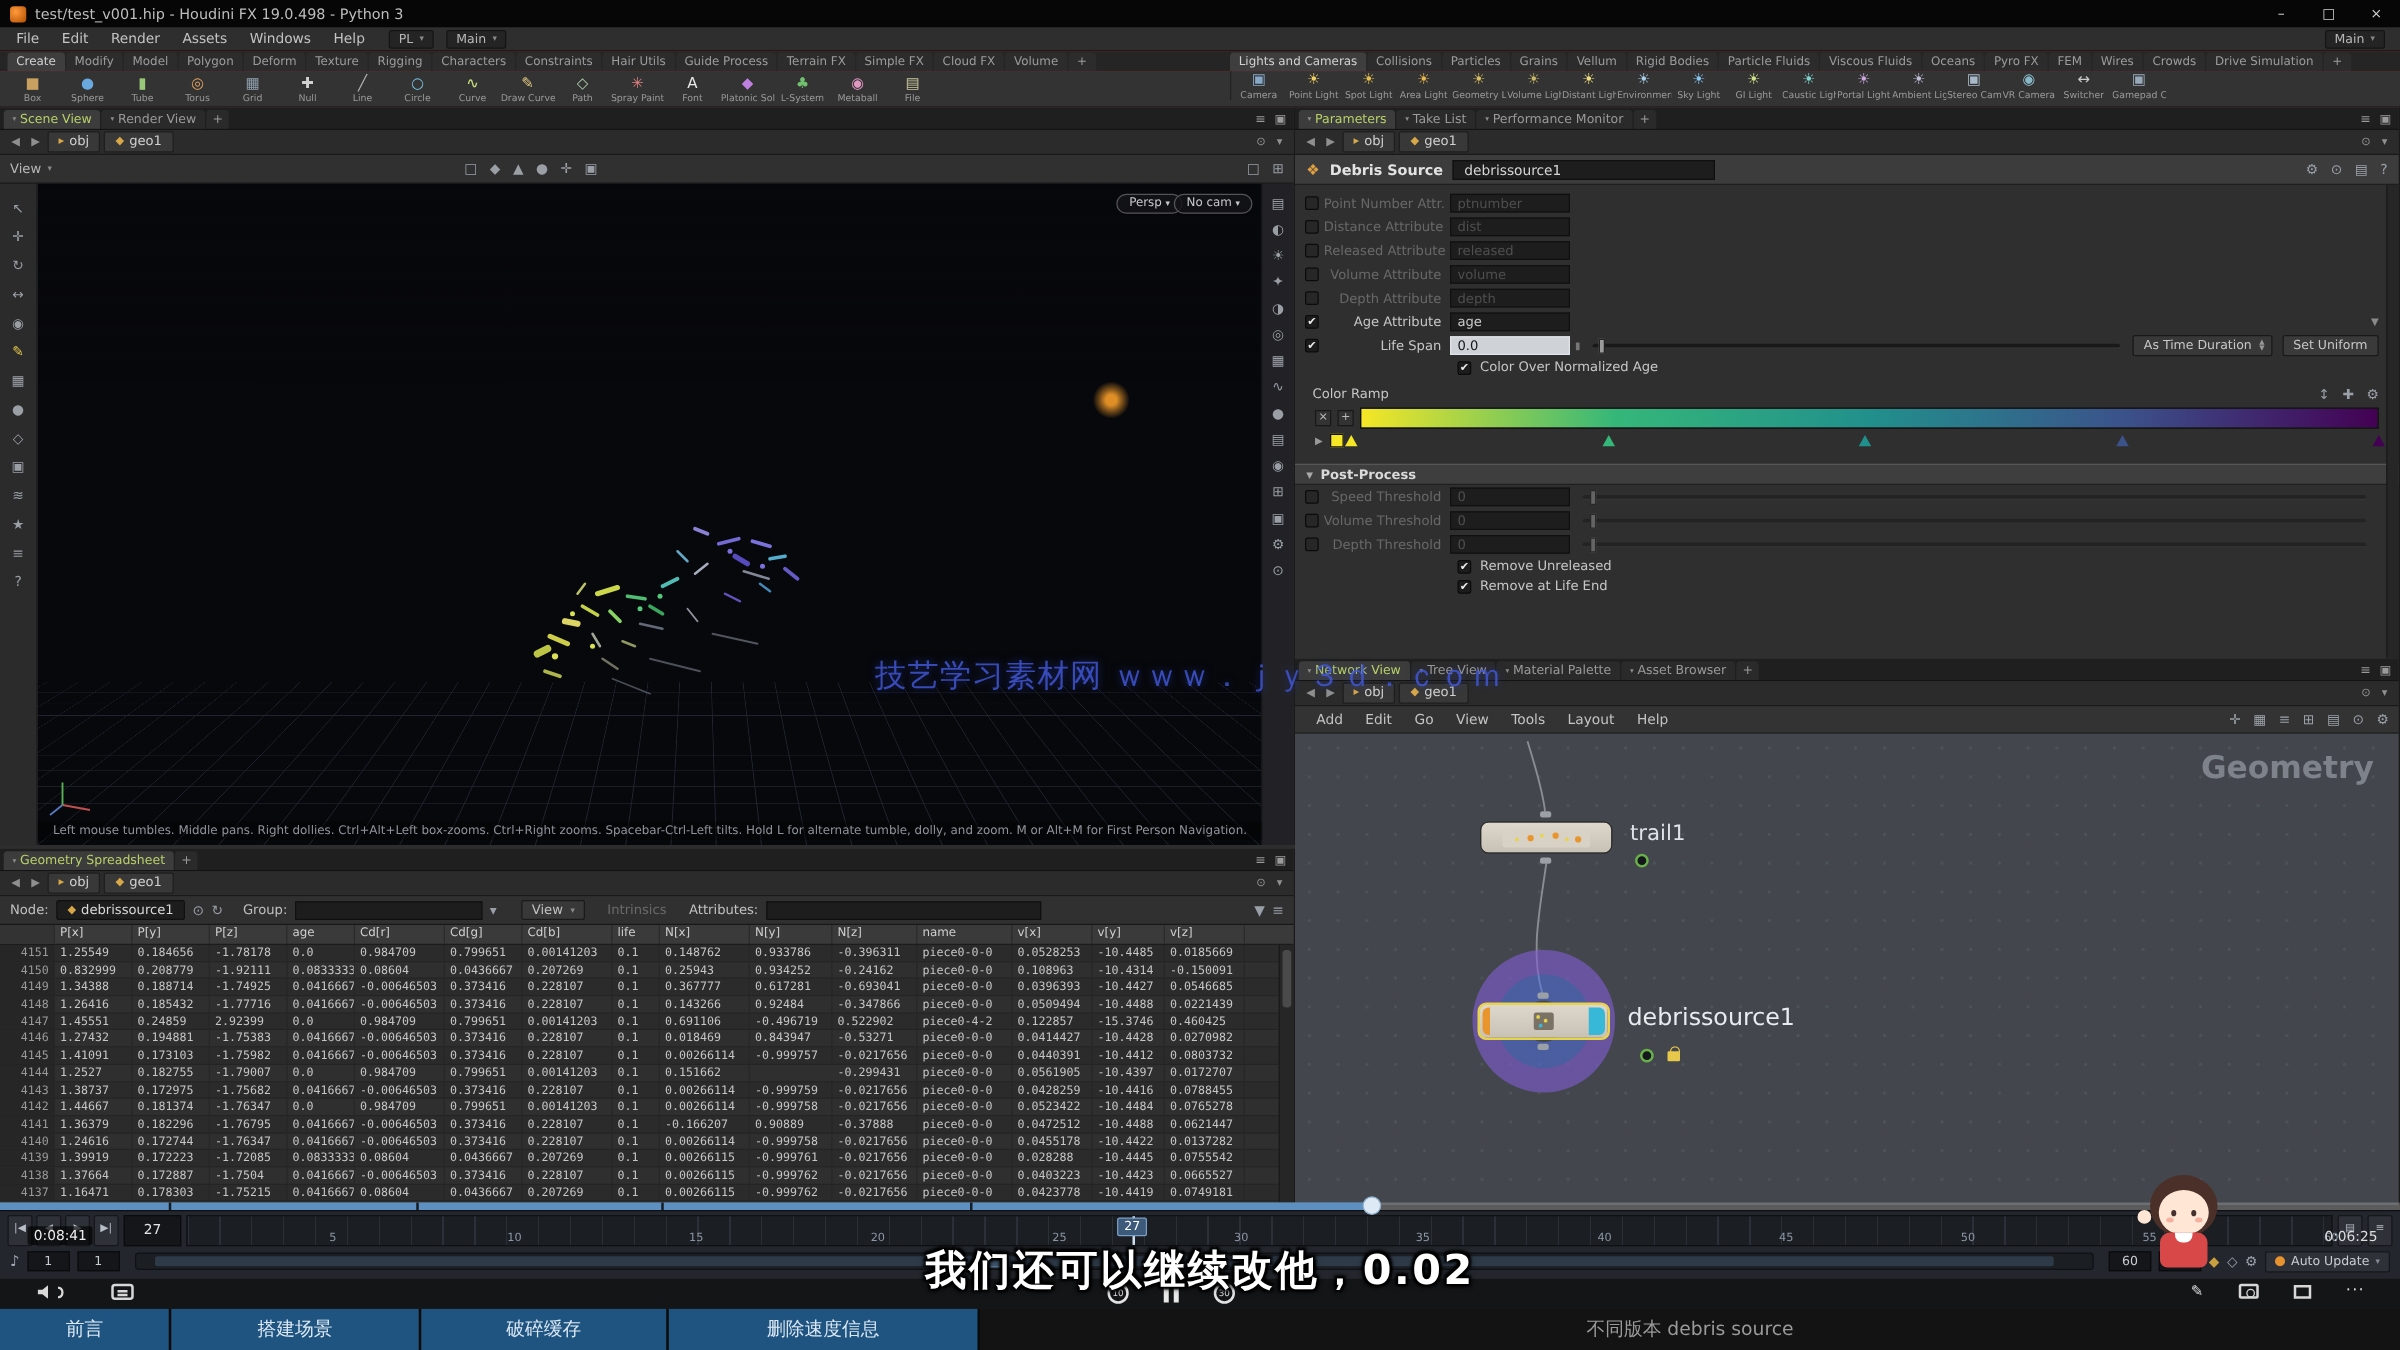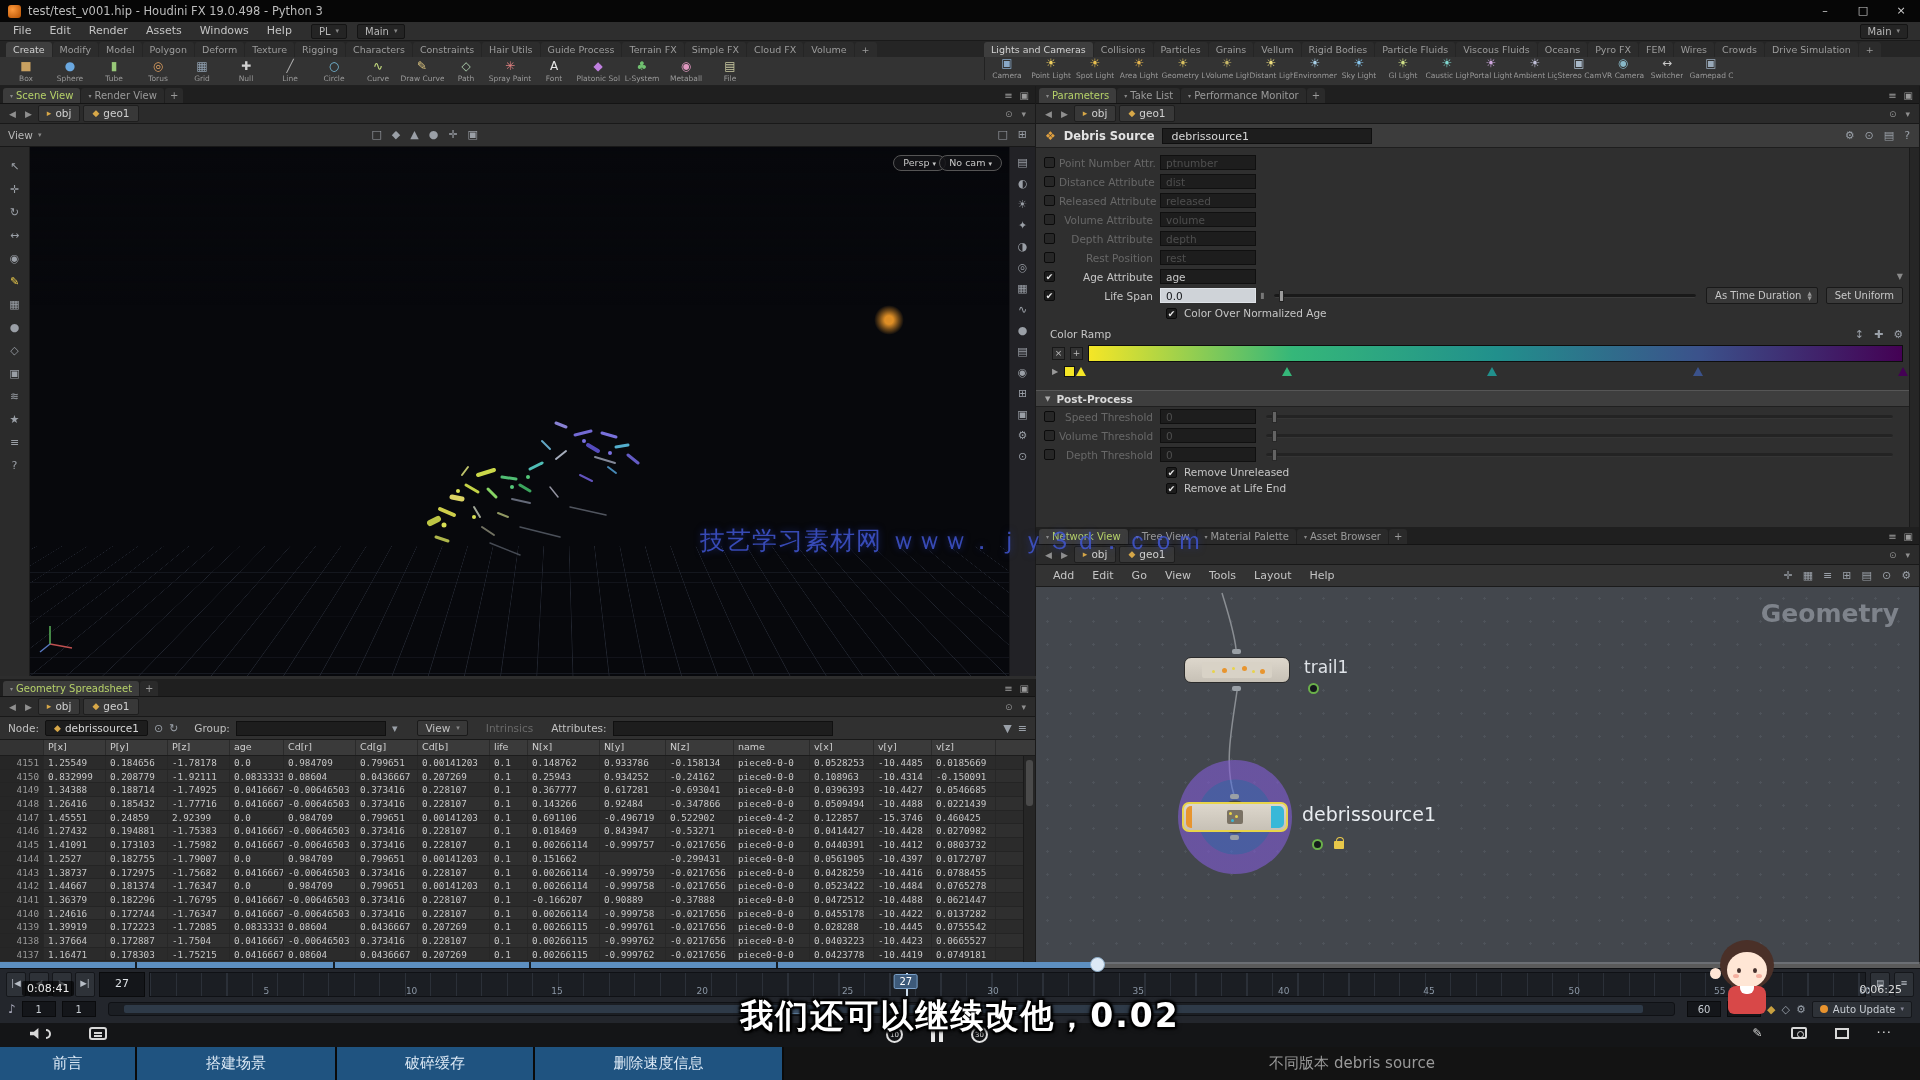--- a/index.html
+++ b/index.html
@@ -567,20 +567,21 @@
               <circle cx="158" cy="120" r="2"></circle>
             </g>
         </svg>
         <span class="vp-cam-btn" id="btn-persp"><span>Persp</span> <span style="font-size:7px;">▾</span></span>
         <span class="vp-cam-btn" id="btn-nocam"><span>No cam</span> <span style="font-size:7px;">▾</span></span>
         <svg class="axis-gizmo" width="40" height="34" viewBox="0 0 40 34">
           <line x1="12" y1="22" x2="34" y2="26" stroke="#c05050" stroke-width="1.5"></line>
           <line x1="12" y1="22" x2="12" y2="4" stroke="#58b058" stroke-width="1.5"></line>
           <line x1="12" y1="22" x2="2" y2="30" stroke="#5878c0" stroke-width="1.5"></line>
         </svg>
+        <div class="vp-hint">Left mouse tumbles.  Middle pans.  Right dollies.  Ctrl+Alt+Left box-zooms.  Ctrl+Right zooms.  Spacebar-Ctrl-Left tilts.  Hold L for alternate tumble, dolly, and zoom.      M or Alt+M for First Person Navigation.</div>
         <div class="cursor-glow"></div>
       </div>
       <div class="vp-right-icons" id="vp-right-icons">
           <span class="vicon">▤</span>
           <span class="vicon">◐</span>
           <span class="vicon">☀</span>
           <span class="vicon">✦</span>
           <span class="vicon">◑</span>
           <span class="vicon">◎</span>
           <span class="vicon">▦</span>
@@ -669,21 +670,21 @@
           <span class="td" style="width: 62px;">1.25549</span>
           <span class="td" style="width: 62px;">0.184656</span>
           <span class="td" style="width: 62px;">-1.78178</span>
           <span class="td" style="width: 54px;">0.0</span>
           <span class="td" style="width: 72px;">0.984709</span>
           <span class="td" style="width: 62px;">0.799651</span>
           <span class="td" style="width: 72px;">0.00141203</span>
           <span class="td" style="width: 38px;">0.1</span>
           <span class="td" style="width: 72px;">0.148762</span>
           <span class="td" style="width: 66px;">0.933786</span>
-          <span class="td" style="width: 68px;">-0.158134</span>
+          <span class="td" style="width: 68px;">-0.396311</span>
           <span class="td" style="width: 76px;">piece0-0-0</span>
           <span class="td" style="width: 64px;">0.0528253</span>
           <span class="td" style="width: 58px;">-10.4485</span>
           <span class="td" style="width: 64px;">0.0185669</span>
         </div>
         <div class="tr alt">
           <span class="td id" style="width: 44px;">4150</span>
           <span class="td" style="width: 62px;">0.832999</span>
           <span class="td" style="width: 62px;">0.208779</span>
           <span class="td" style="width: 62px;">-1.92111</span>
@@ -1005,25 +1006,20 @@
         </div>
         <div class="prow disabled">
           <span class="pcheck"></span>
           <span class="plabel">Volume Attribute</span>
           <span class="pfield">volume</span>
         </div>
         <div class="prow disabled">
           <span class="pcheck"></span>
           <span class="plabel">Depth Attribute</span>
           <span class="pfield">depth</span>
-        </div>
-        <div class="prow disabled">
-          <span class="pcheck"></span>
-          <span class="plabel">Rest Position</span>
-          <span class="pfield">rest</span>
         </div>
         <div class="prow">
           <span class="pcheck checked">✔</span>
           <span class="plabel">Age Attribute</span>
           <span class="pfield">age</span>
           <span class="prow-menu">▼</span>
         </div>
         <div class="prow">
           <span class="pcheck checked">✔</span>
           <span class="plabel">Life Span</span>

